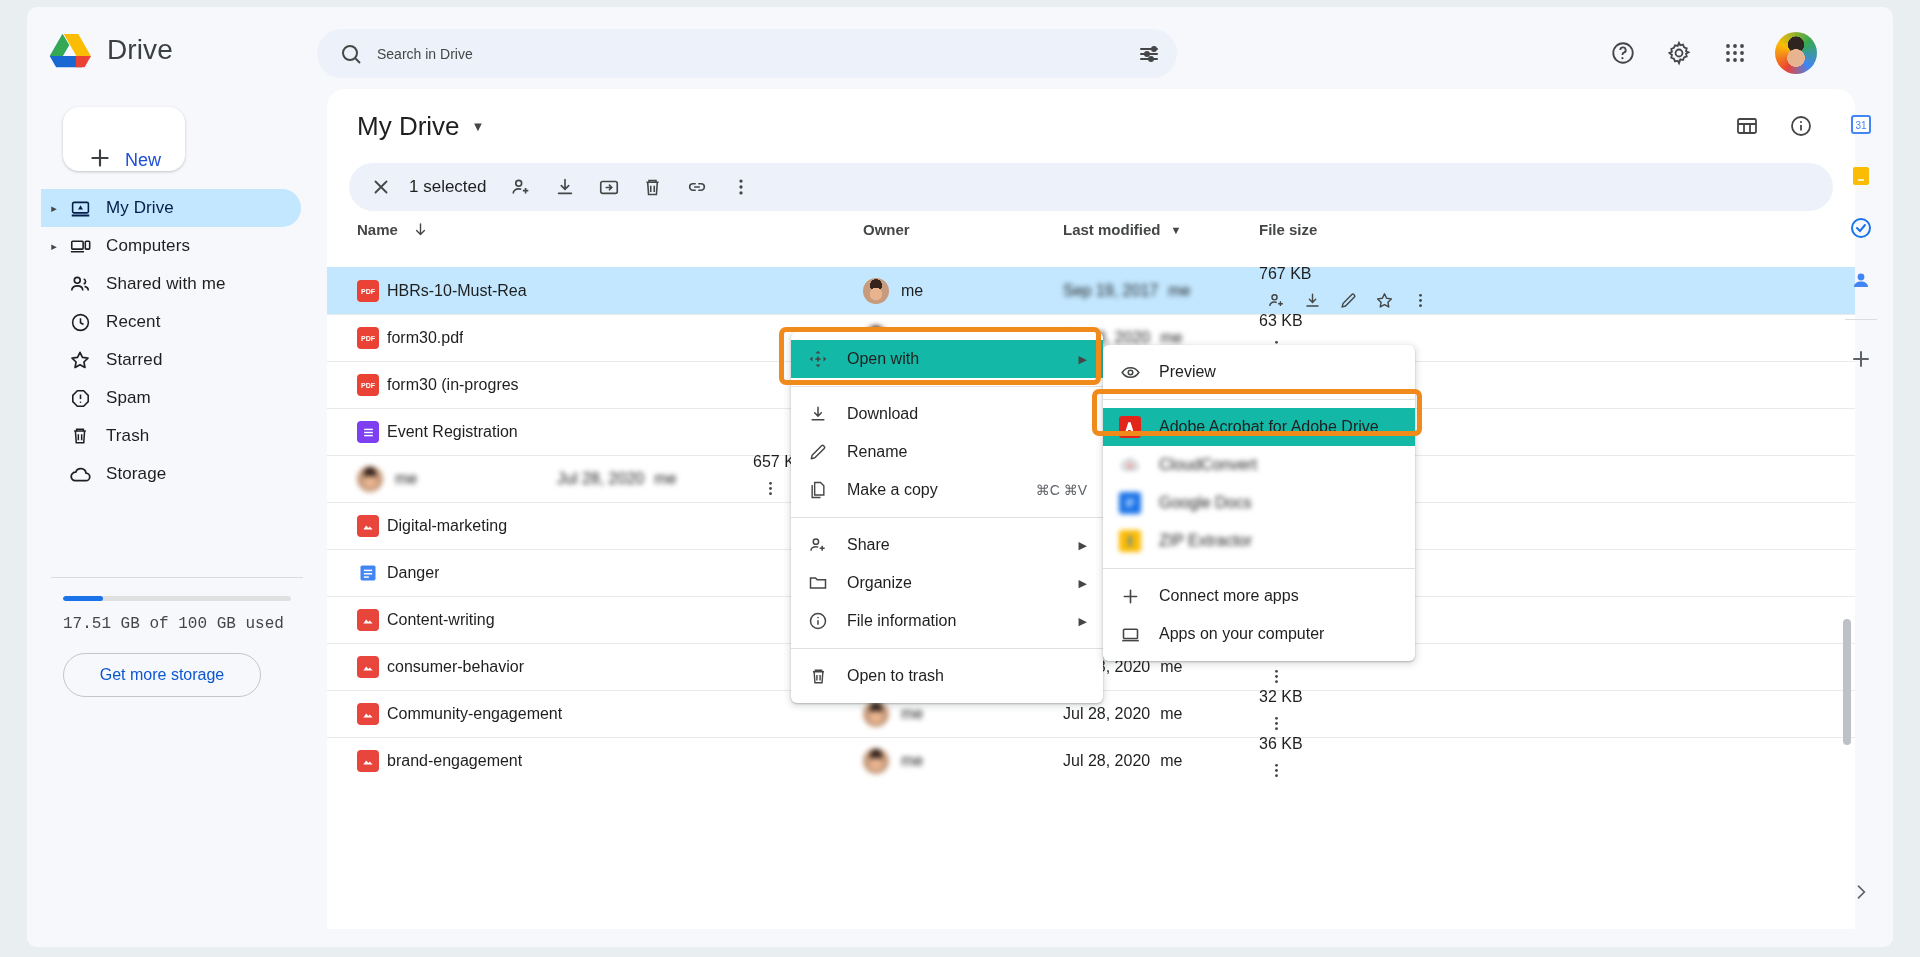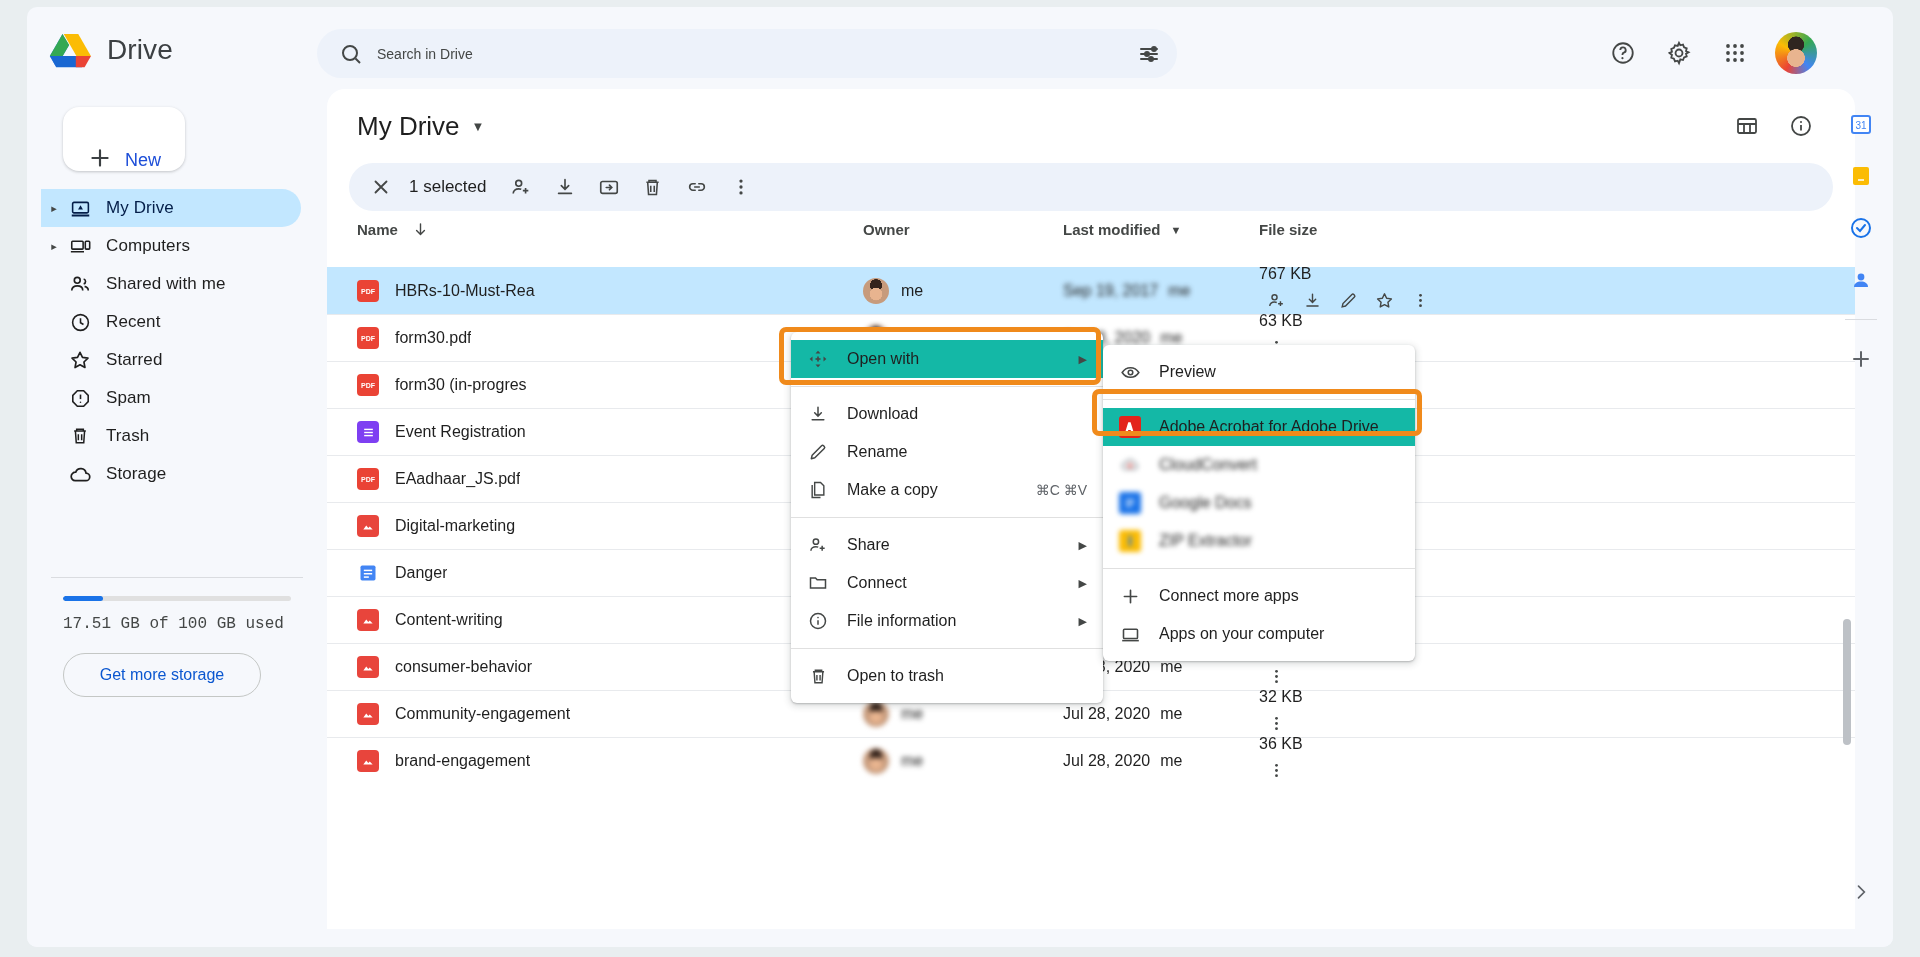--- a/index.html
+++ b/index.html
@@ -119,21 +119,21 @@
   .c-owner { width: 200px; }
   .c-mod { width: 196px; display: flex; align-items: center; gap: 10px; cursor: pointer; }
   .c-size { flex: 1; }
 
   .rows { position: relative; }
   .row {
     display: flex; align-items: center; height: 47px; padding: 0 30px;
     border-top: 1px solid #e8eaed; font-size: 16px; color: #1f1f1f; cursor: pointer;
   }
   .row.selected { background: #c2e7ff; border-top-color: #c2e7ff; }
-  .row .c-name { gap: 16px; }
+  .row .c-name { gap: 8px; }
   .ftype { width: 22px; height: 22px; border-radius: 4px; flex: none; display:flex; align-items:center; justify-content:center; }
   .ftype.pdf { background: #ea4335; color:#fff; font-size: 7px; font-weight: bold; }
   .ftype.img { background: #e8453c; }
   .ftype.form { background: #7e3ff2; }
   .ftype.doc  { background: #fff; }
   .fname { overflow: hidden; white-space: nowrap; }
   .owner-cell { display: flex; align-items: center; gap: 12px; }
   .ownav {
     width: 26px; height: 26px; border-radius: 50%;
     background: radial-gradient(circle at 50% 62%, #e8b48f 0 30%, transparent 31%),
@@ -563,24 +563,20 @@
               <span class="ra">
                 <svg width="19" height="19" viewBox="0 0 24 24" fill="currentColor">
                   <circle cx="12" cy="5.5" r="1.8"></circle>
                   <circle cx="12" cy="12" r="1.8"></circle>
                   <circle cx="12" cy="18.5" r="1.8"></circle>
                 </svg>
               </span>
             </div></div>
         </div>
         <div class="row">
-          <div class="c-name">
-            <span class="ftype pdf">PDF</span>
-            <span class="fname">EAadhaar_JS.pdf</span>
-          </div>
           <div class="c-owner">
             <span class="owner-cell">
               <span class="ownav blurred"></span>
               <span class="blurred">me</span>
             </span>
           </div>
           <div class="c-mod blurred">
             <span>Jul 28, 2020</span>
             <span>me</span>
           </div>
@@ -832,21 +828,21 @@
         <span>Share</span>
         <span class="ctx-arrow">▶</span>
       </div>
 
       <div class="ctx-item">
         <span class="ctx-ico">
           <svg width="20" height="20" viewBox="0 0 24 24" fill="none" stroke="currentColor" stroke-width="1.8">
             <path d="M3 18V6h6l2 2.2h10V18z"></path>
           </svg>
         </span>
-        <span>Connect</span>
+        <span>Organize</span>
         <span class="ctx-arrow">▶</span>
       </div>
 
       <div class="ctx-item">
         <span class="ctx-ico">
           <svg width="20" height="20" viewBox="0 0 24 24" fill="none" stroke="currentColor" stroke-width="1.8">
             <circle cx="12" cy="12" r="9"></circle>
               <path d="M12 11v5.5"></path>
               <circle cx="12" cy="7.9" r="1" fill="currentColor" stroke="none"></circle>
           </svg>

